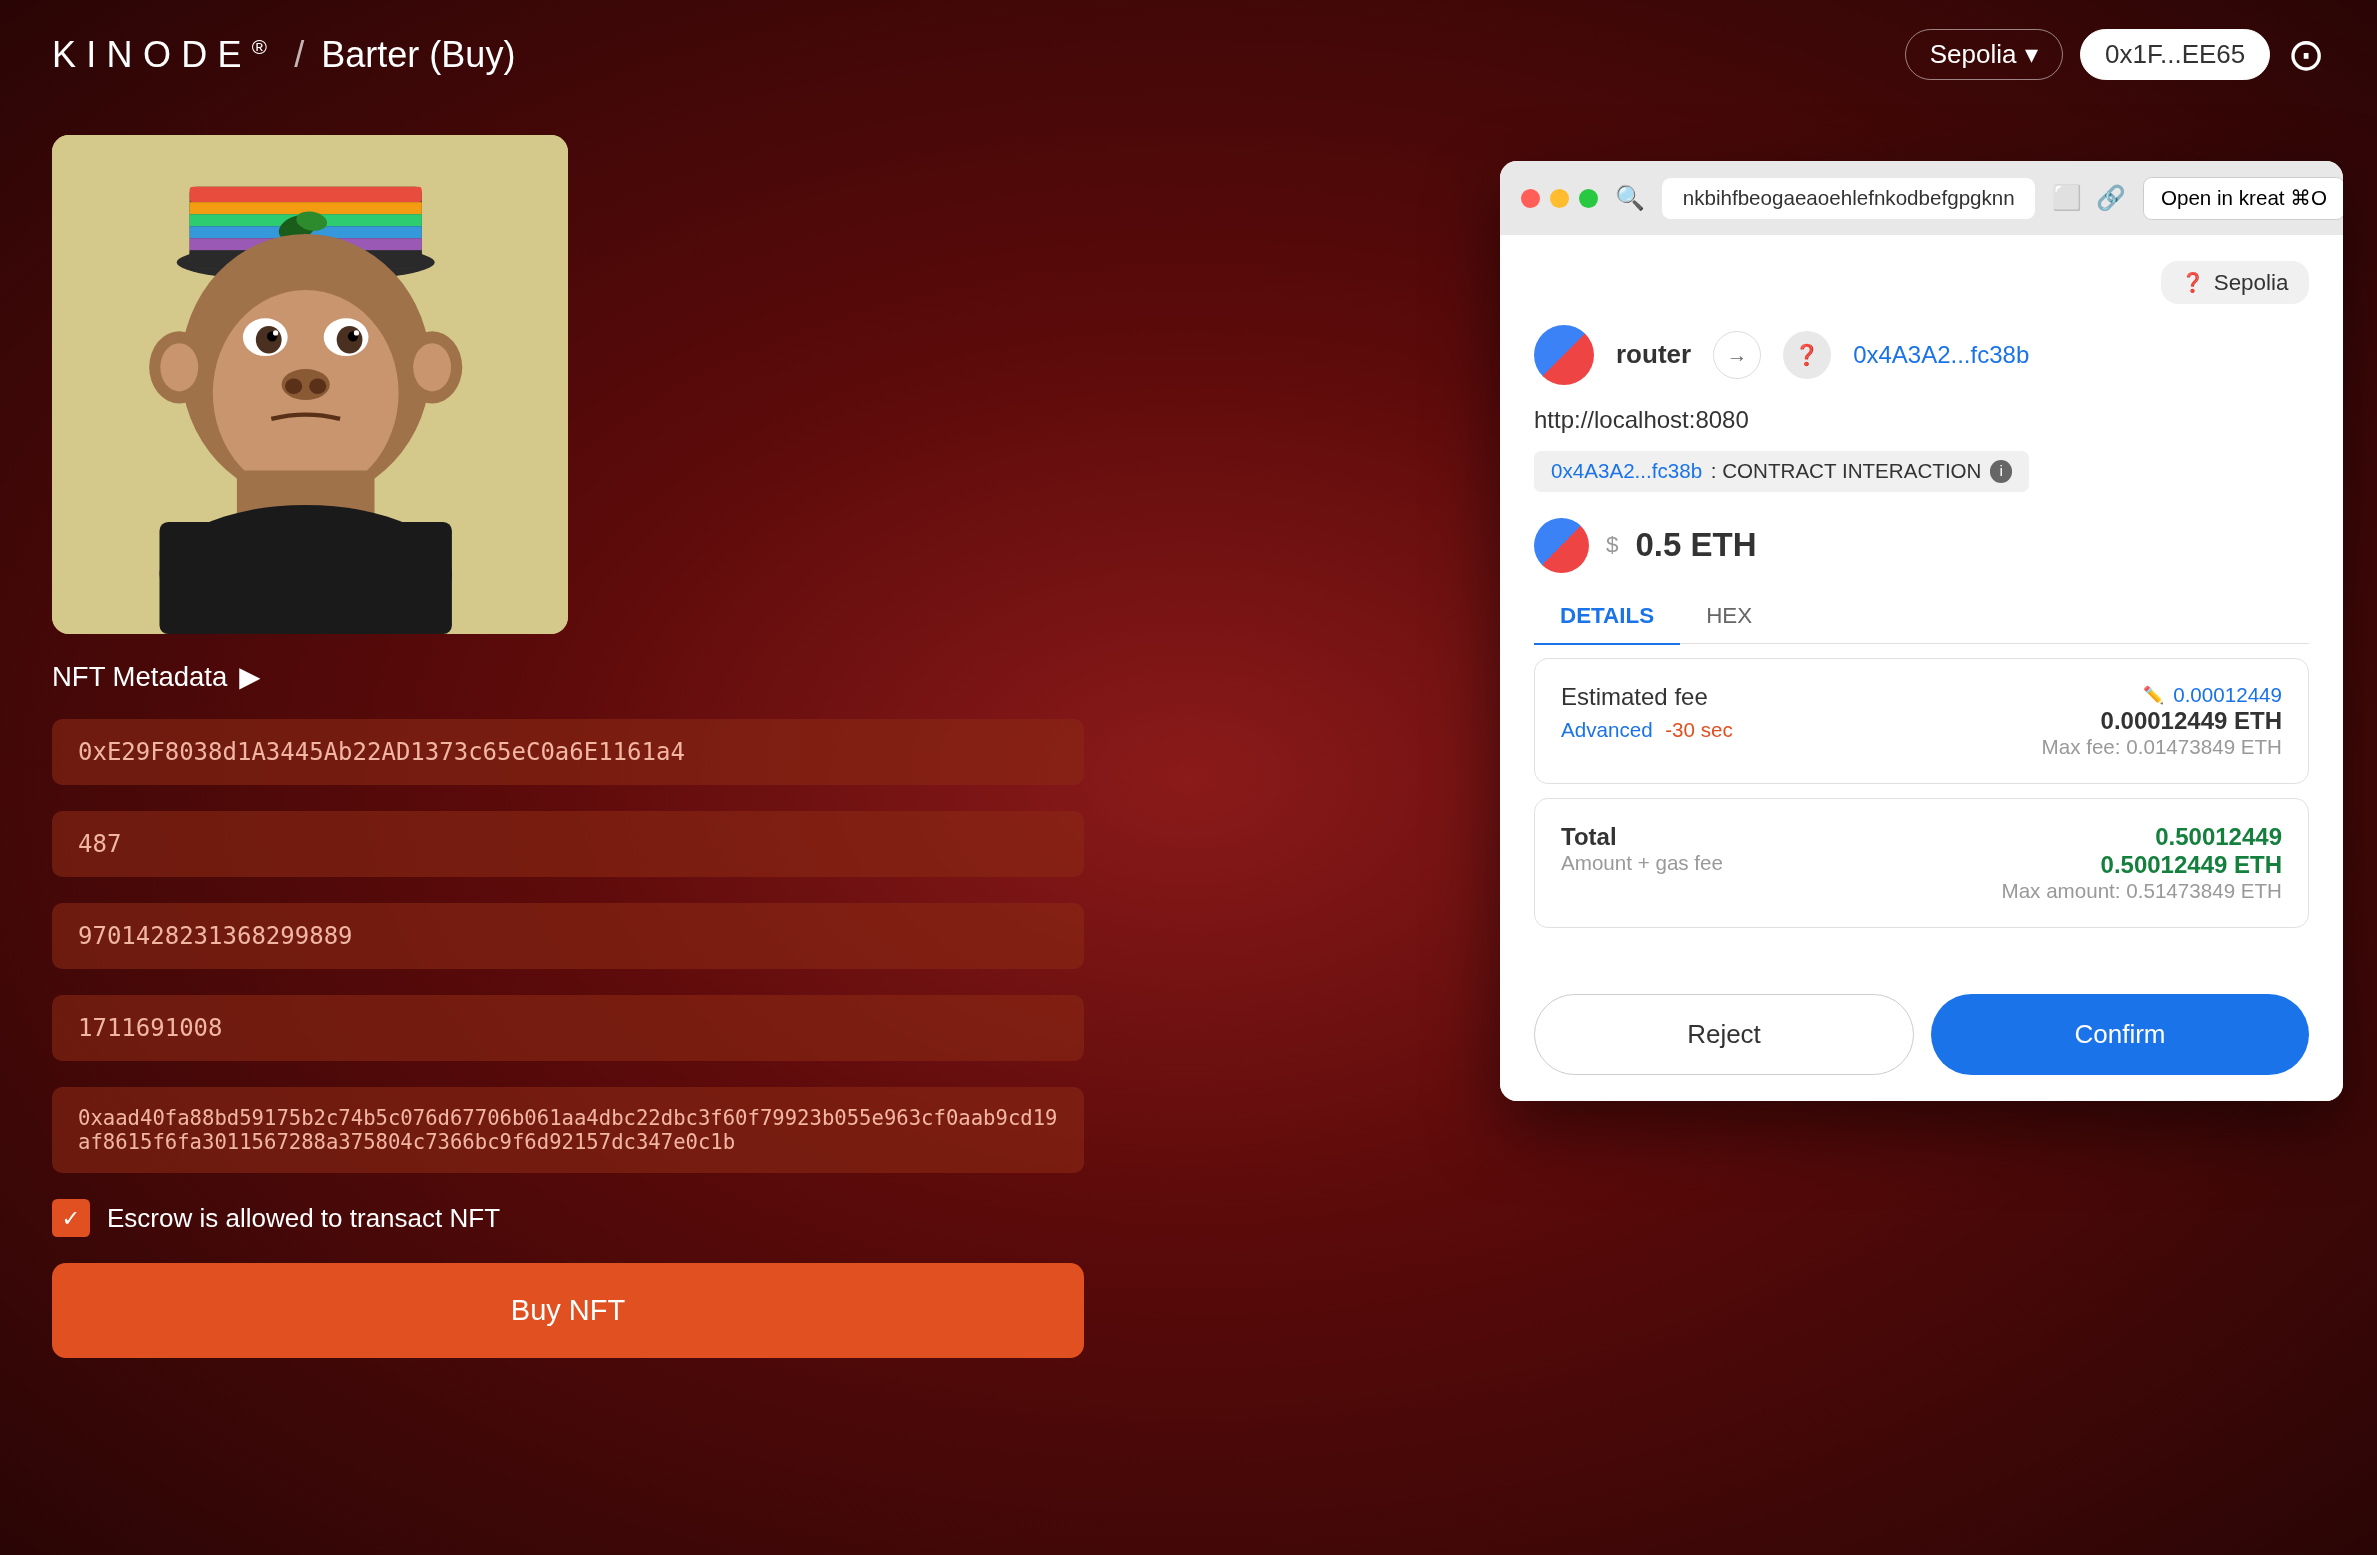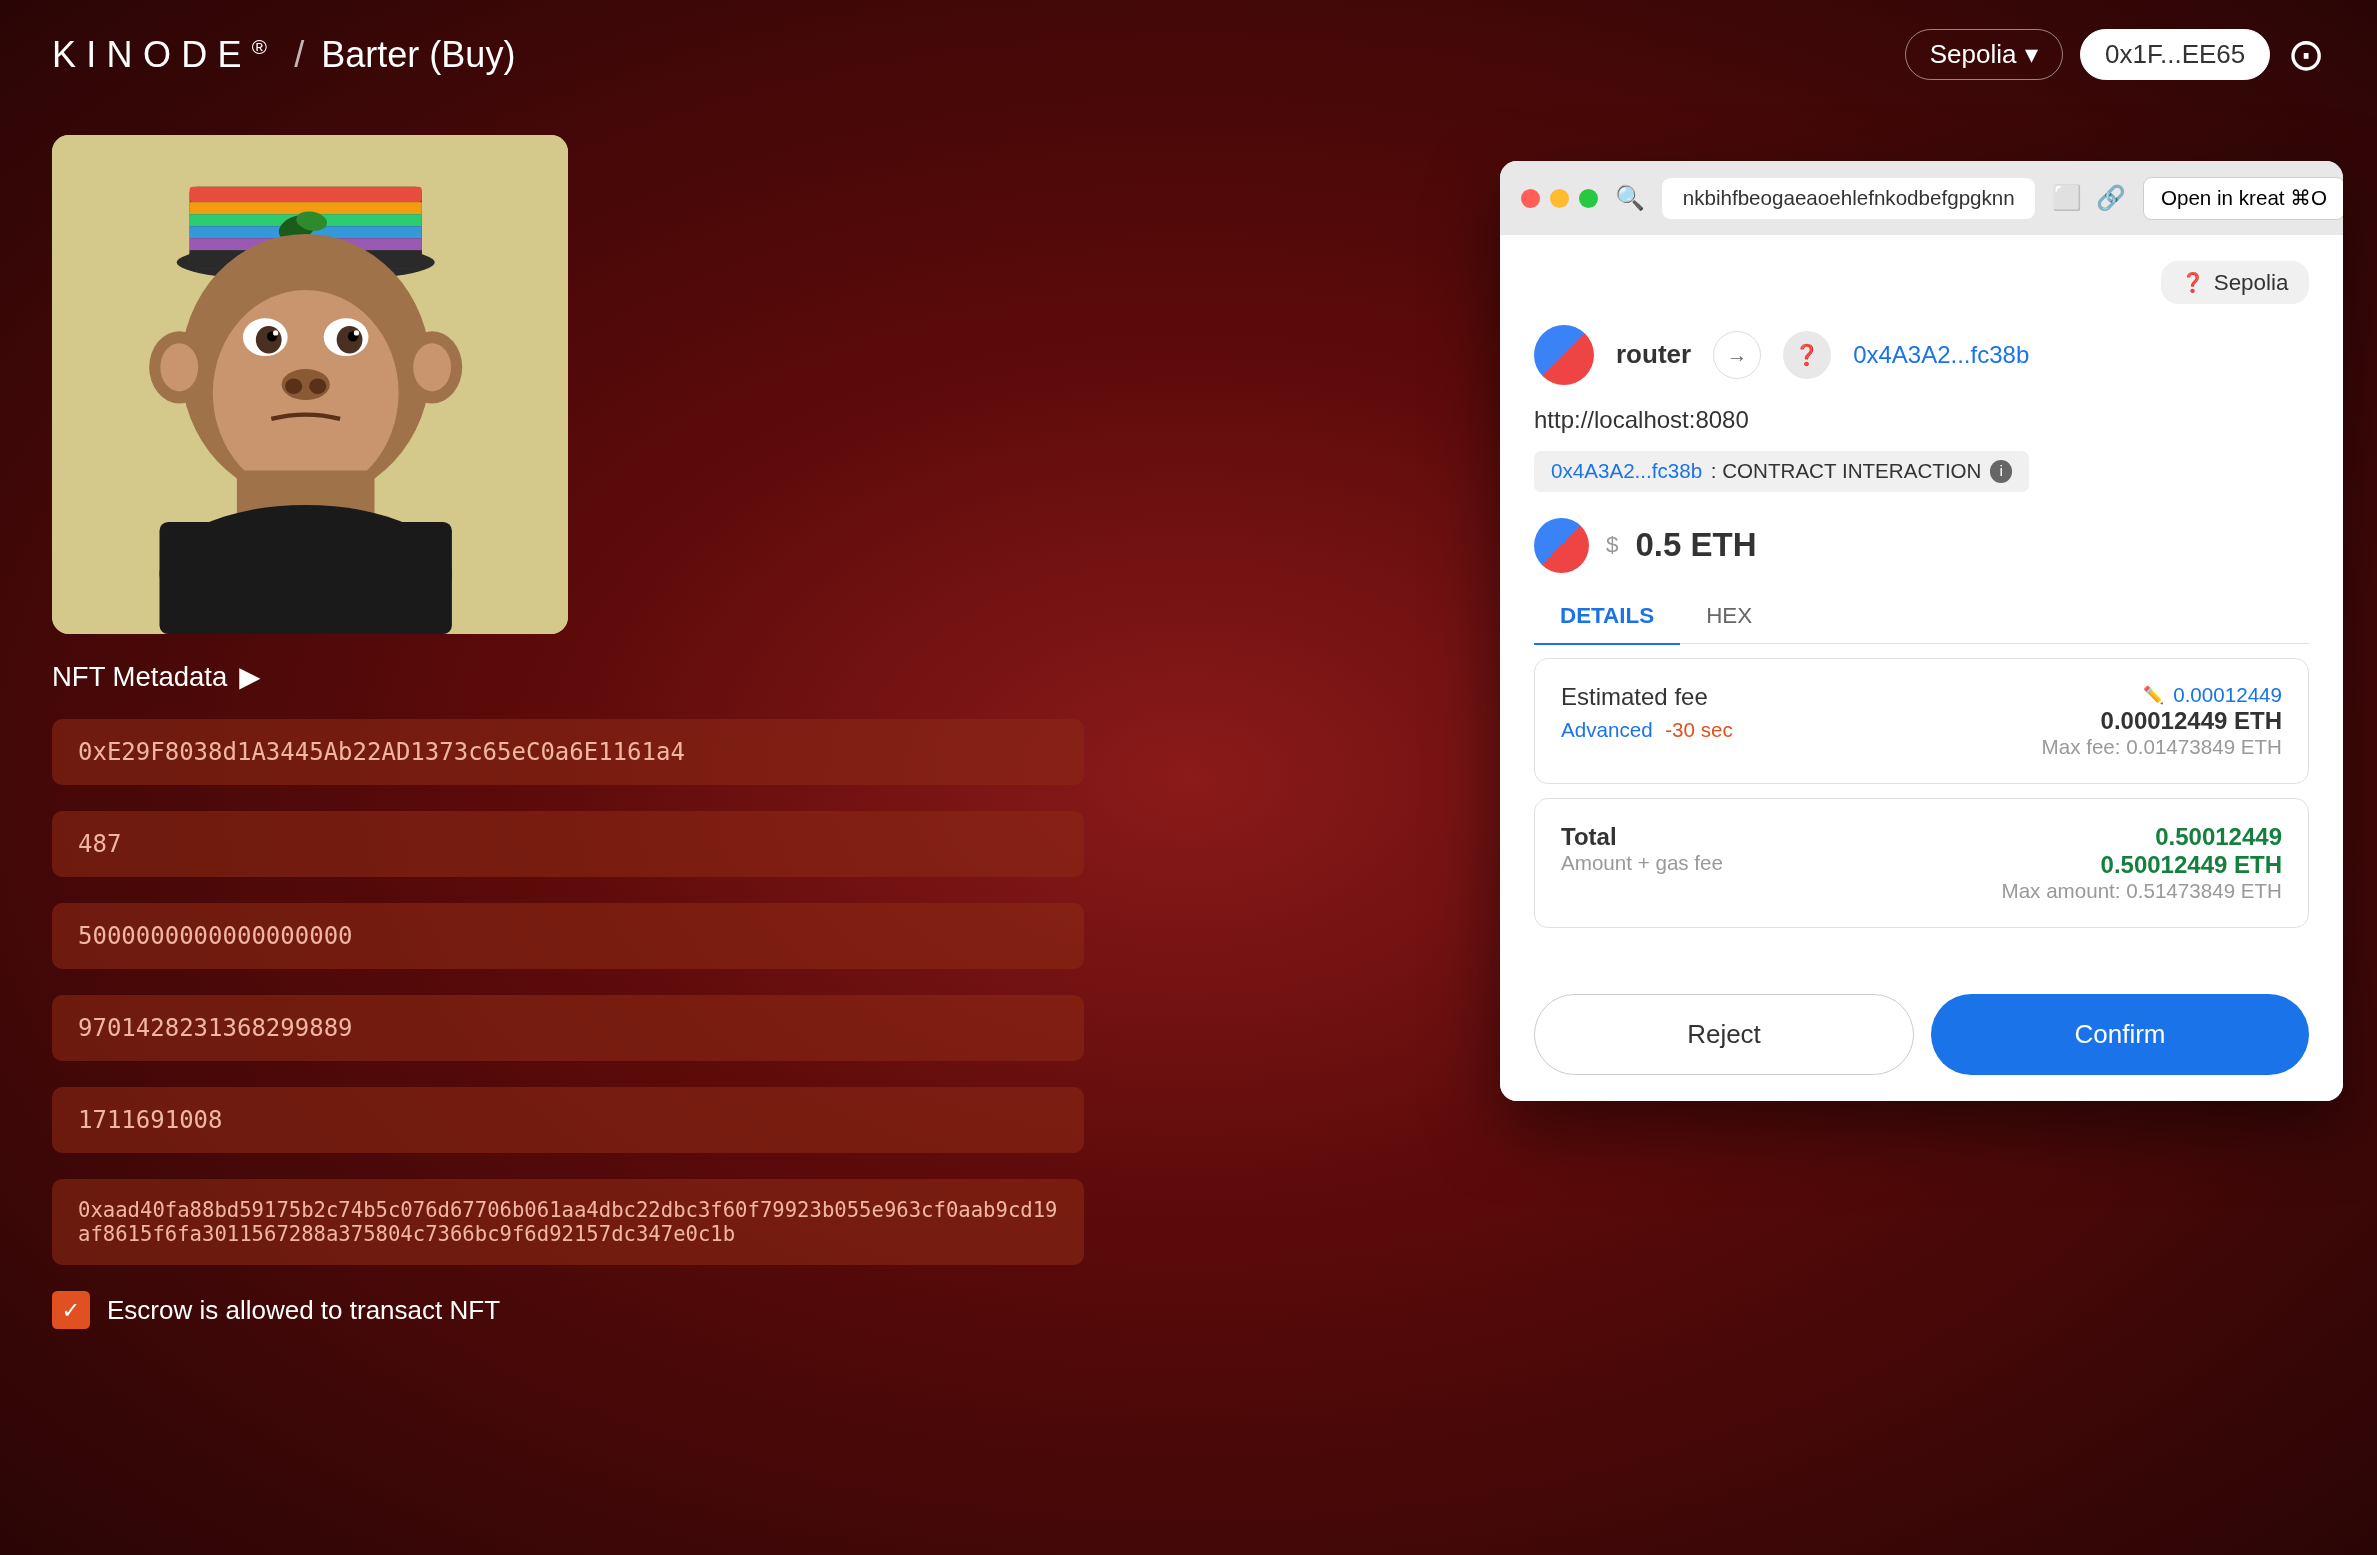--- a/index.html
+++ b/index.html
@@ -569,32 +569,32 @@
       </svg>
     </div>
 
     <div class="nft-metadata-toggle">
       <span>NFT Metadata</span>
       <span>▶</span>
     </div>
 
     <div class="data-row">0xE29F8038d1A3445Ab22AD1373c65eC0a6E1161a4</div>
     <div class="data-row">487</div>
-    <div class="data-row">5000000000000000000</div>
     <div class="data-row">9701428231368299889</div>
     <div class="data-row">1711691008</div>
     <div class="data-row long-text">0xaad40fa88bd59175b2c74b5c076d67706b061aa4dbc22dbc3f60f79923b055e963cf0aab9cd19af8615f6fa3011567288a375804c7366bc9f6d92157dc347e0c1b</div>
 
     <div class="checkbox-row">
       <div class="checkbox-box">
         <span style="color:white;font-size:22.4px;">✓</span>
       </div>
       <span>Escrow is allowed to transact NFT</span>
     </div>
 
+    <button class="buy-button">Buy NFT</button>
   </div>
 
   <div class="popup-wrapper">
     <div class="metamask-popup">
 
       <div class="popup-titlebar">
         <div class="traffic-lights">
           <div class="tl tl-red"></div>
           <div class="tl tl-yellow"></div>
           <div class="tl tl-green"></div>

